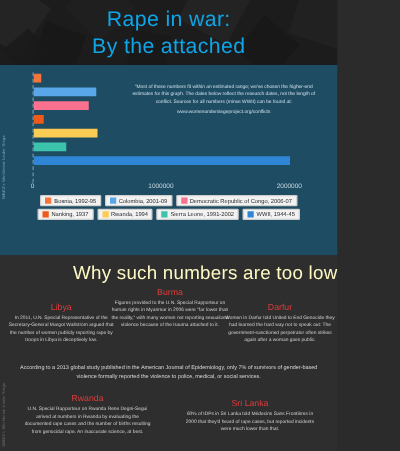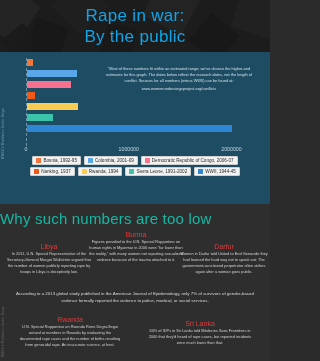--- a/index.html
+++ b/index.html
@@ -84,21 +84,21 @@
   }
   .lg-sw{width:5px;height:5px;flex:0 0 auto;}
   .lg-tx{font-size:4.6px;color:#2a2a2a;white-space:nowrap;}
 
   
   .lower{
     position:absolute;left:0;top:204px;width:270px;height:157px;
     background:#2e2e2e;
   }
   .lower-head{
-    text-align:left;color:#14b8a6;
+    text-align:right;color:#fef9c3;
     font-size:15px;font-weight:300;
     padding-top:6px;letter-spacing:.2px;
   }
   .vert-credit{
     position:absolute;left:1px;bottom:4px;
     font-size:3.2px;color:#6e6e6e;
     writing-mode:vertical-rl;transform:rotate(180deg);
     letter-spacing:.2px;white-space:nowrap;
   }
   .blocks{position:relative;width:270px;height:62px;margin-top:2px;}
@@ -138,21 +138,21 @@
     <span class="poly p1"></span>
     <span class="poly p2"></span>
     <span class="poly p3"></span>
     <span class="poly p4"></span>
     <span class="poly p5"></span>
     <span class="poly p6"></span>
     <span class="poly p7"></span>
     <span class="poly p8"></span>
     <div class="title-text">
       <span>Rape in war:</span>
-      <span class="l2">By the public</span>
+      <span class="l2">By the attached</span>
     </div>
   </div>
 
   <div class="chart-band">
 
     <div class="side-note">WBEZ's Worldview Under Siege</div>
 
     <div class="plot">
       <span class="axis-line"></span>
       <div id="bars">

